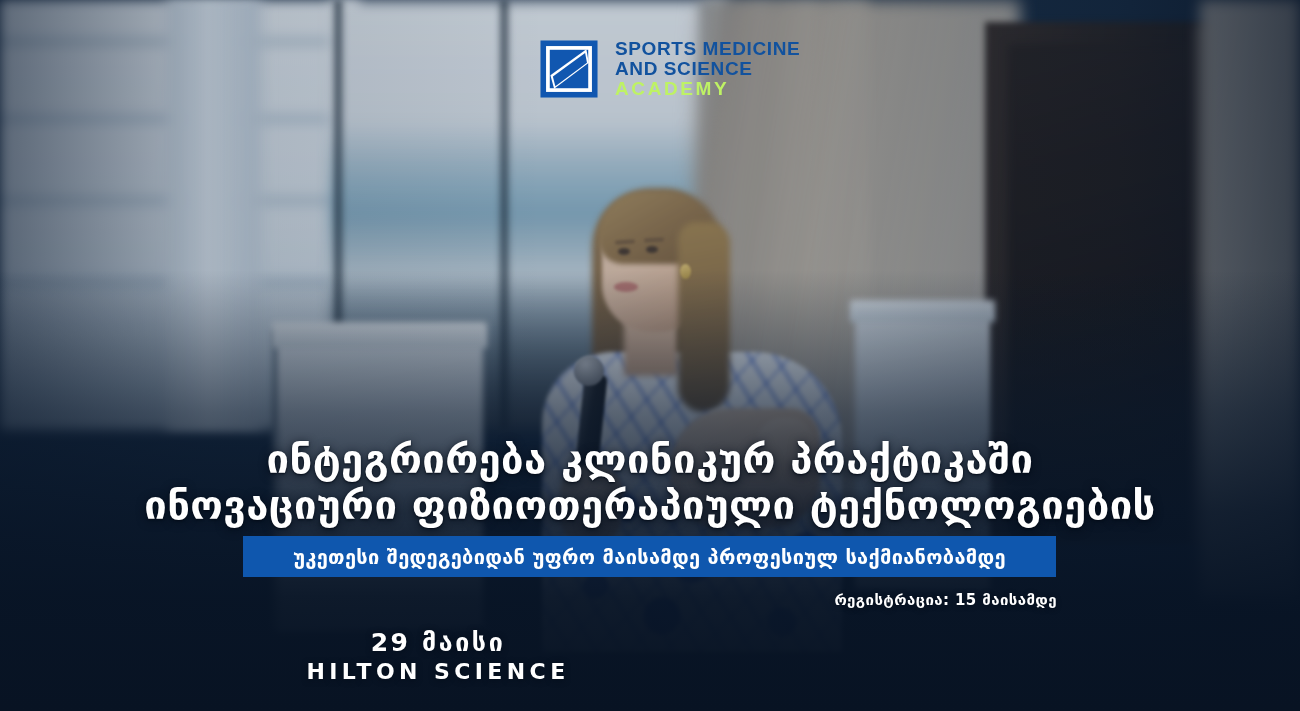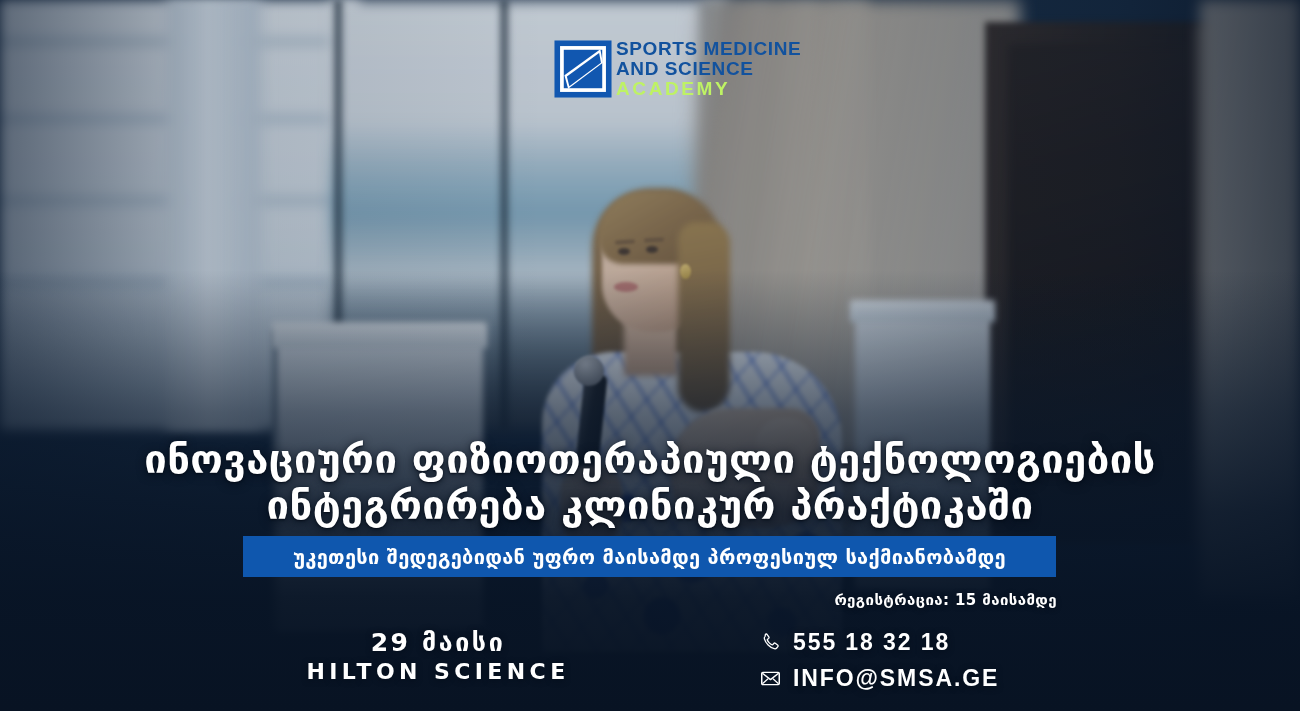--- a/index.html
+++ b/index.html
@@ -241,21 +241,21 @@
   }
   .grade-edges {
     position:absolute; inset:0;
     background:
       linear-gradient(90deg, rgba(12,26,46,.55) 0%, rgba(12,26,46,.10) 16%,
         rgba(0,0,0,0) 42%, rgba(0,0,0,0) 62%, rgba(10,22,40,.30) 86%, rgba(9,20,37,.70) 100%);
   }
   .grade-cool { position:absolute; inset:0; background:rgba(22,48,82,.22); }
 
   
-  .logo { position:absolute; left:552px; top:38px; display:flex; align-items:center; gap:2px; }
+  .logo { position:absolute; left:538px; top:38px; display:flex; align-items:center; gap:15px; }
   .logo-mark { width:62px; height:62px; flex:none; }
   .logo-words { display:flex; flex-direction:column; line-height:1.06; }
   .logo-l1, .logo-l2 {
     font-size:19px; font-weight:bold; letter-spacing:.6px; color:#12529e;
     font-family:"Liberation Sans",sans-serif;
   }
   .logo-l3 {
     font-size:19px; font-weight:bold; letter-spacing:2.6px; color:#bef264;
     font-family:"Liberation Sans",sans-serif;
   }
@@ -363,45 +363,29 @@
       <path d="M76 24 L79 40 L28 78 L24 62 Z" fill="#1157b0"></path>
     </svg>
     <div class="logo-words">
       <span class="logo-l1">SPORTS MEDICINE</span>
       <span class="logo-l2">AND SCIENCE</span>
       <span class="logo-l3">ACADEMY</span>
     </div>
   </div>
 
   <div class="headline">
+    <span class="headline-line">ინტეგრირება კლინიკურ პრაქტიკაში</span>
     <span class="headline-line">ინოვაციური ფიზიოთერაპიული ტექნოლოგიების</span>
-    <span class="headline-line">ინტეგრირება კლინიკურ პრაქტიკაში</span>
   </div>
 
   <div class="subbar">
     <span class="subbar-text">უკეთესი შედეგებიდან უფრო მაისამდე პროფესიულ საქმიანობამდე</span>
   </div>
 
   <div class="reg">რეგისტრაცია: 15 მაისამდე</div>
 
   <div class="when">
     <div class="when-date">29 მაისი</div>
     <div class="when-venue">HILTON SCIENCE</div>
   </div>
 
-  <div class="contact">
-    <div class="contact-row">
-      <svg class="contact-icon" viewBox="0 0 24 24">
-        <path d="M6.2 2.6c.6-.5 1.5-.4 2 .3l1.9 2.6c.4.6.3 1.4-.3 1.9l-1.2.9c-.3.2-.4.6-.2 1 .5 1.1 1.3 2.2 2.2 3.1.9.9 2 1.7 3.1 2.2.4.2.8 0 1-.2l.9-1.2c.5-.6 1.3-.7 1.9-.3l2.6 1.9c.7.5.8 1.4.3 2l-1.3 1.5c-.7.8-1.8 1.1-2.8.8-2.4-.7-4.9-2.2-7-4.3-2.1-2.1-3.6-4.6-4.3-7-.3-1 0-2.1.8-2.8z" fill="none" stroke="#ffffff" stroke-width="1.5" stroke-linejoin="round"></path>
-      </svg>
-      <span class="contact-text">555 18 32 18</span>
-    </div>
-    <div class="contact-row">
-      <svg class="contact-icon" viewBox="0 0 24 24">
-        <rect x="2" y="5" width="20" height="14" rx="1.2" fill="none" stroke="#ffffff" stroke-width="1.7"></rect>
-        <path d="M2.8 6 12 13.2 21.2 6" fill="none" stroke="#ffffff" stroke-width="1.7" stroke-linejoin="round"></path>
-        <path d="M2.8 18 9.2 12.2 M21.2 18 14.8 12.2" fill="none" stroke="#ffffff" stroke-width="1.4"></path>
-      </svg>
-      <span class="contact-text">INFO@SMSA.GE</span>
-    </div>
-  </div>
 
 </div>
 
 </body></html>

